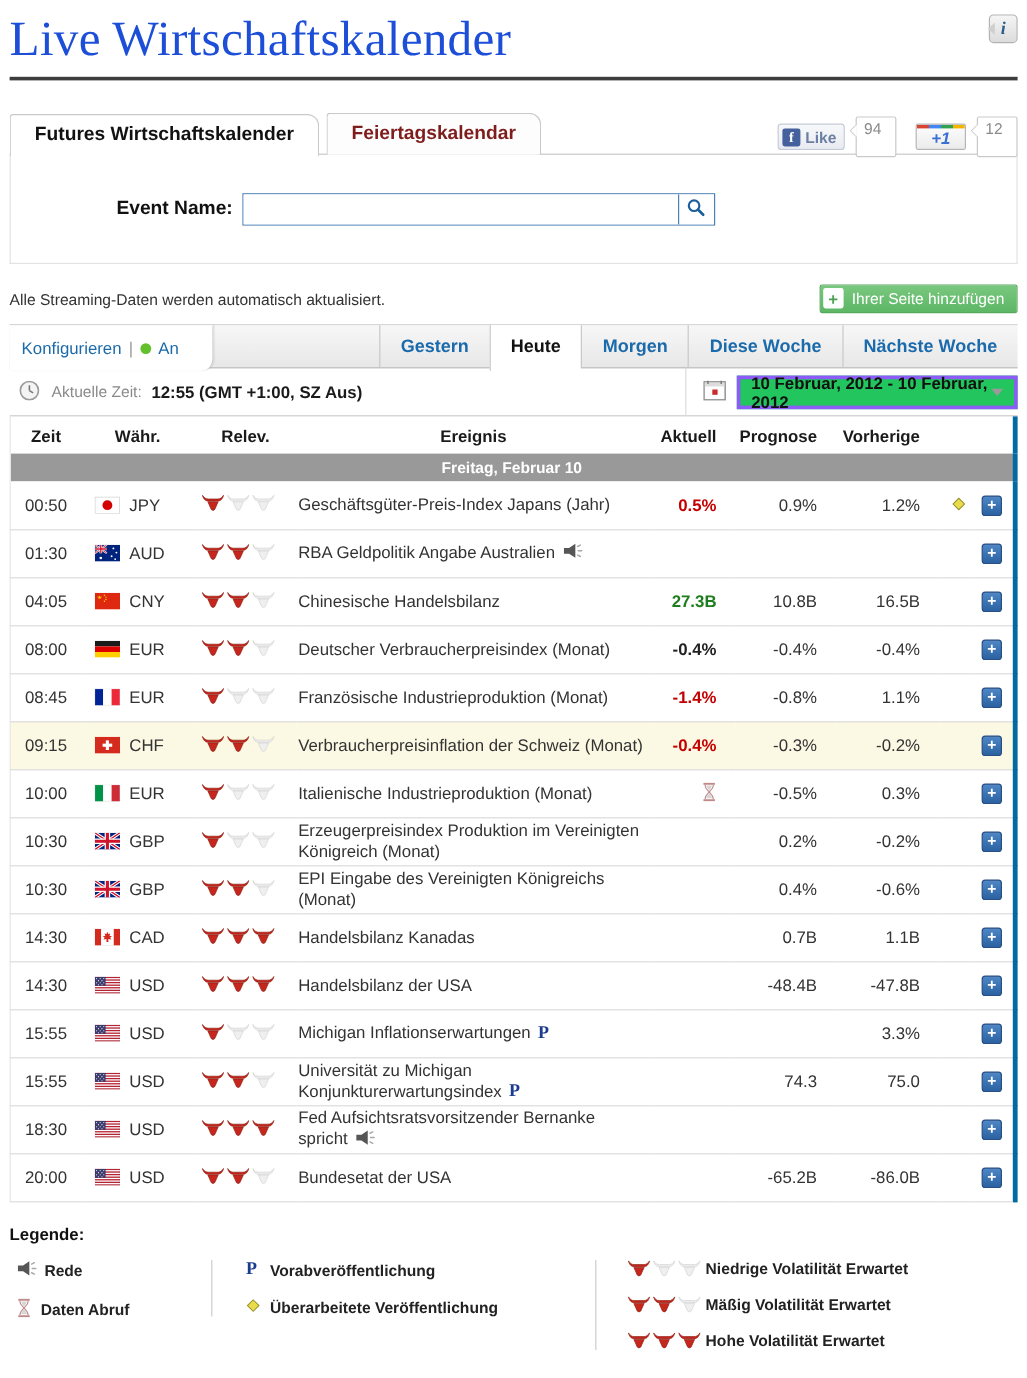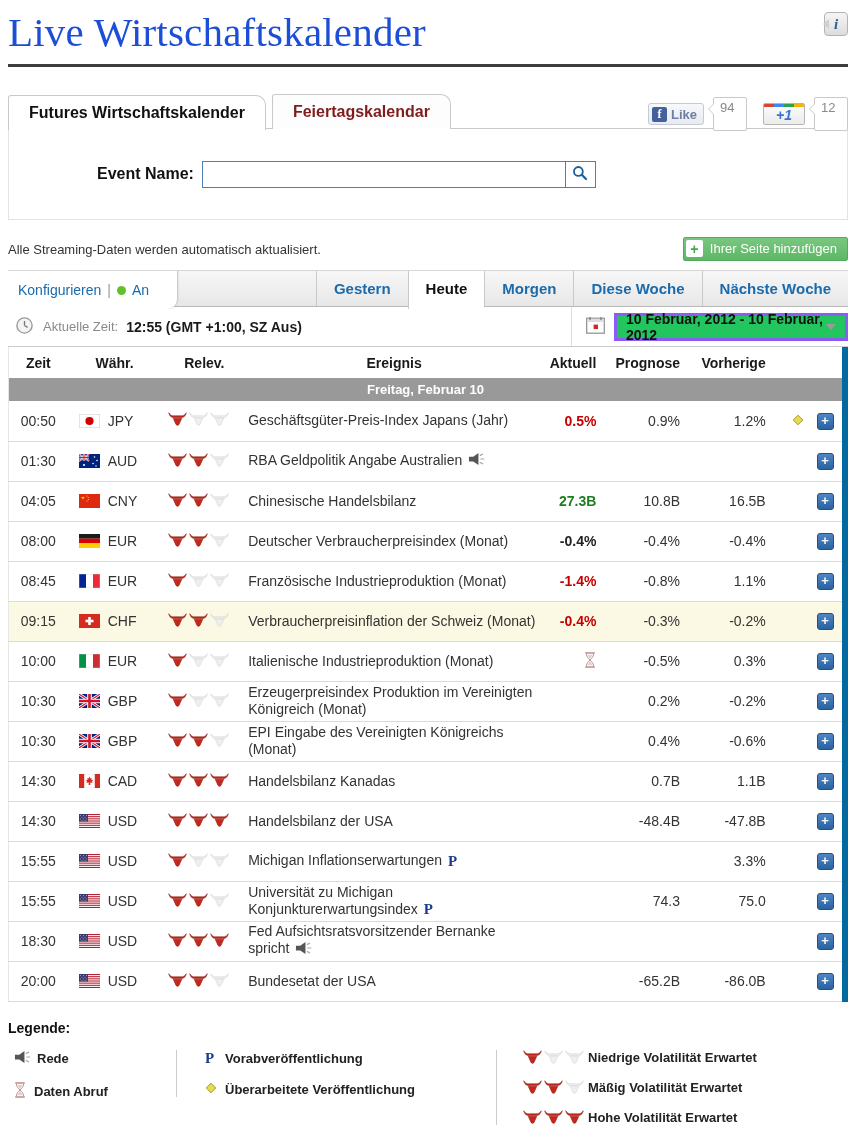--- a/index.html
+++ b/index.html
@@ -53,21 +53,21 @@
   
   .timebar { height:40px; display:flex; align-items:center; border-bottom:1px solid #ccc; font-size:13px; }
   .timebar .clock { margin:0 10px 0 8px; }
   .tb-label { color:#8a8a8a; }
   .tb-value { font-weight:bold; font-size:14px; color:#1a1a1a; margin-left:8px; }
   .tb-right { margin-left:auto; display:flex; align-items:center; gap:9px; padding-left:14px; border-left:1px solid #ddd; height:100%; }
   .date-dd { border:3px solid #8b5cf6; height:28px; display:flex; align-items:center; justify-content:space-between; padding:0 9px; width:234px; font-weight:bold; font-size:14px; color:#111; background:#22c55e; cursor:pointer; }
   .caret-down { width:0; height:0; border-left:5px solid transparent; border-right:5px solid transparent; border-top:6px solid #9a9a9a; }
 
   
-  table.cal { width:100%; border-collapse:collapse; table-layout:fixed; border-left:1px solid #e6e6e6; border-right:6px solid #0369a1; }
+  table.cal { width:100%; border-collapse:collapse; table-layout:fixed; border-left:1px solid #e6e6e6; border-right:4px solid #0369a1; }
   table.cal thead th { font-size:14px; font-weight:bold; color:#1a1a1a; height:31px; vertical-align:middle; }
   th.c-zeit, td.c-zeit { text-align:center; }
   th.c-curr { text-align:center; }
   th.c-rel { text-align:center; }
   th.c-event { text-align:center; }
   th.c-act, td.c-act, th.c-fore, td.c-fore, th.c-prev, td.c-prev { text-align:right; padding-right:16px; }
   tr.band td { background:#999; color:#fff; font-weight:bold; font-size:13px; text-align:center; height:23px; border:none; }
   tbody td { border-bottom:1px solid #dbdbdb; height:40px; font-size:14px; color:#333; vertical-align:middle; }
   tr.highlight td { background:#fbf8e3; }
   td.c-curr .cc { display:flex; align-items:center; gap:8px; justify-content:flex-start; padding-left:10px; }

